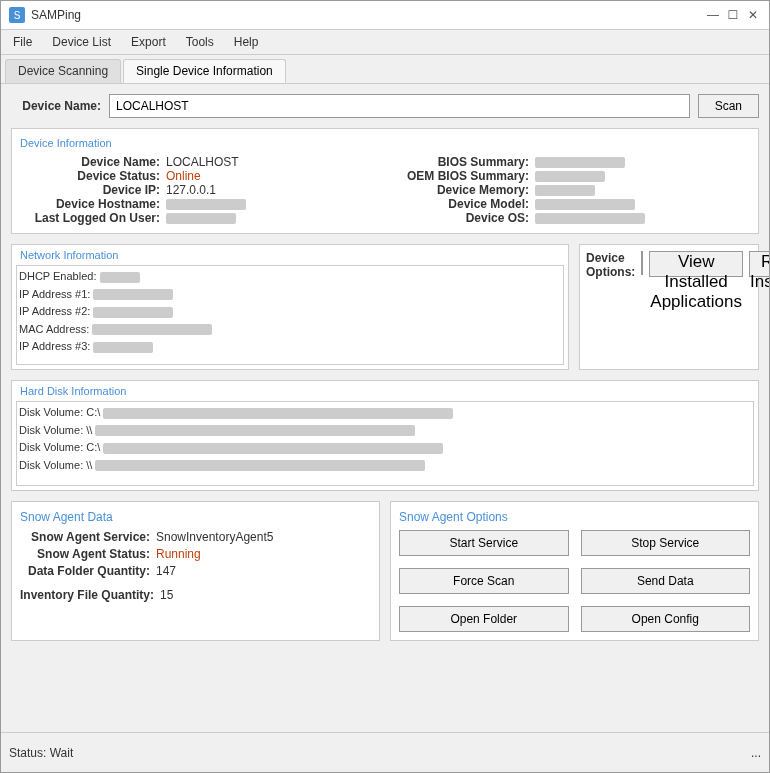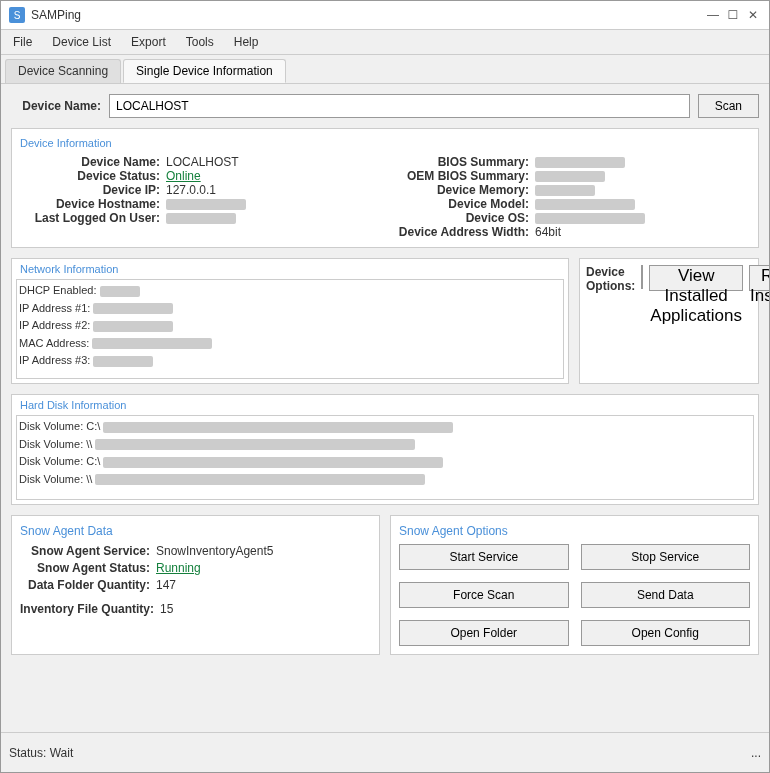--- a/index.html
+++ b/index.html
@@ -161,21 +161,21 @@
       color: #333;
       font-size: 12px;
       text-align: right;
       min-width: 140px;
       margin-right: 6px;
     }
     .info-value {
       color: #333;
       font-size: 12px;
     }
-    .info-value.online { color: #15803d; text-decoration: underline; }
+    .info-value.online { color: #c2410c; }
     .middle-section {
       display: flex;
       gap: 10px;
       margin-bottom: 10px;
     }
     .network-box {
       flex: 1;
       border: 1px solid #ccc;
       background: white;
     }
@@ -364,24 +364,20 @@
             <span class="info-value"><span class="blurred-inline" style="width:60px;">&nbsp;</span></span>
           </div>
           <div class="info-row">
             <span class="info-label">Device Model:</span>
             <span class="info-value"><span class="blurred-inline" style="width:100px;">&nbsp;</span></span>
           </div>
           <div class="info-row">
             <span class="info-label">Device OS:</span>
             <span class="info-value"><span class="blurred-inline" style="width:110px;">&nbsp;</span></span>
           </div>
-          <div class="info-row">
-            <span class="info-label">Device Address Width:</span>
-            <span class="info-value">64bit</span>
-          </div>
         </div>
       </div>
     </div>
 
     <div class="middle-section">
 
       <div class="network-box">
         <div class="box-title">Network Information</div>
         <div class="scrollable-area">
           <div class="net-text">

